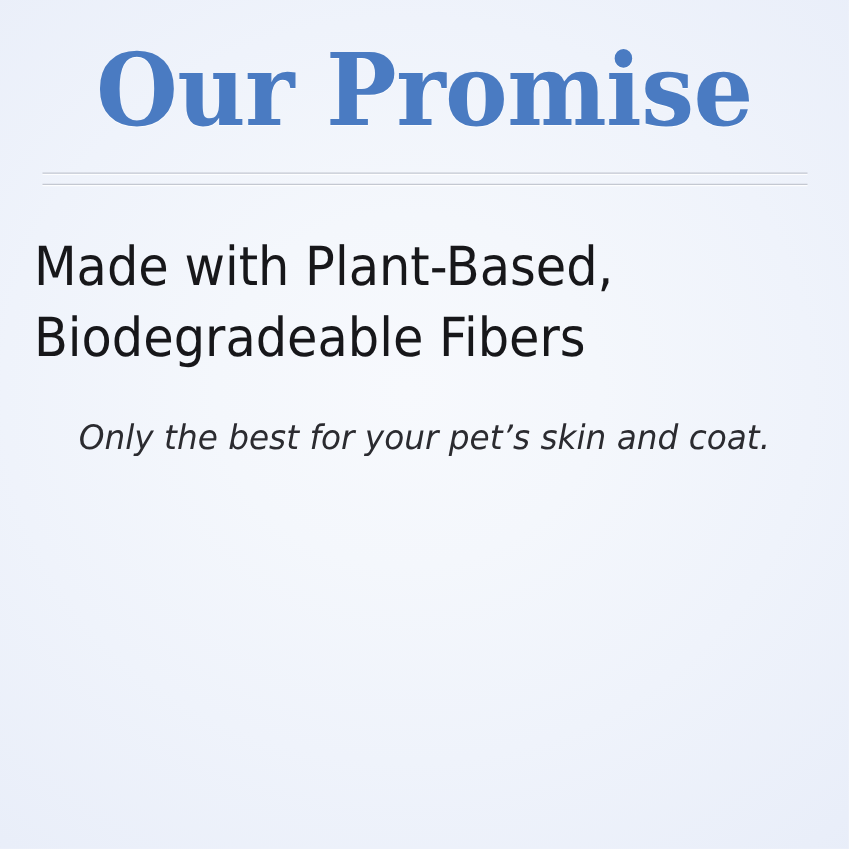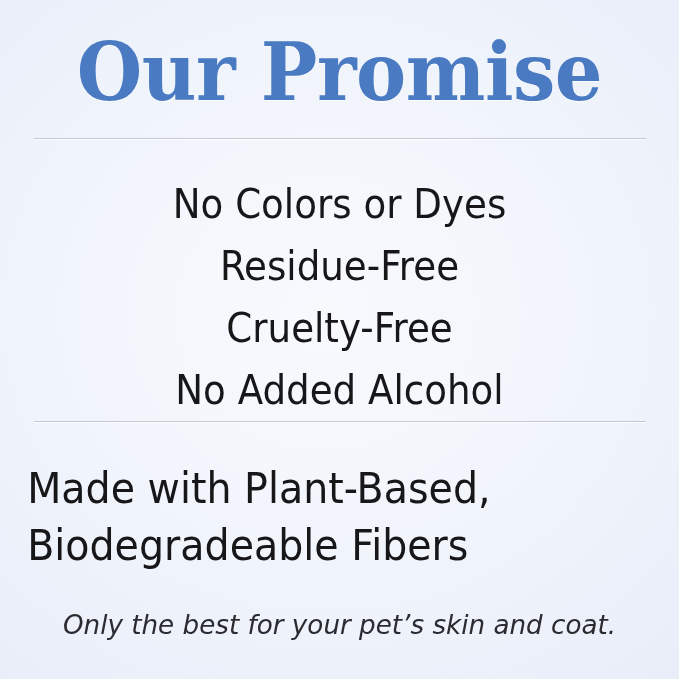--- a/index.html
+++ b/index.html
@@ -121,34 +121,20 @@
 <body>
 
 <div id="promise-card">
 
   <div id="title-block">
     <span id="promise-title">Our Promise</span>
   </div>
 
   <hr class="divider" id="divider-top">
 
-  <ul id="claims-list">
-    <li>
-      <span>No Colors or Dyes</span>
-    </li>
-    <li>
-      <span>Residue-Free</span>
-    </li>
-    <li>
-      <span>Cruelty-Free</span>
-    </li>
-    <li>
-      <span>No Added Alcohol</span>
-    </li>
-  </ul>
 
   <hr class="divider" id="divider-bottom">
 
   <div id="materials-block">
     <span class="materials-line">Made with Plant-Based,</span>
     <span class="materials-line">Biodegradeable Fibers</span>
   </div>
 
   <span id="tagline">Only the best for your pet’s skin and coat.</span>
 

